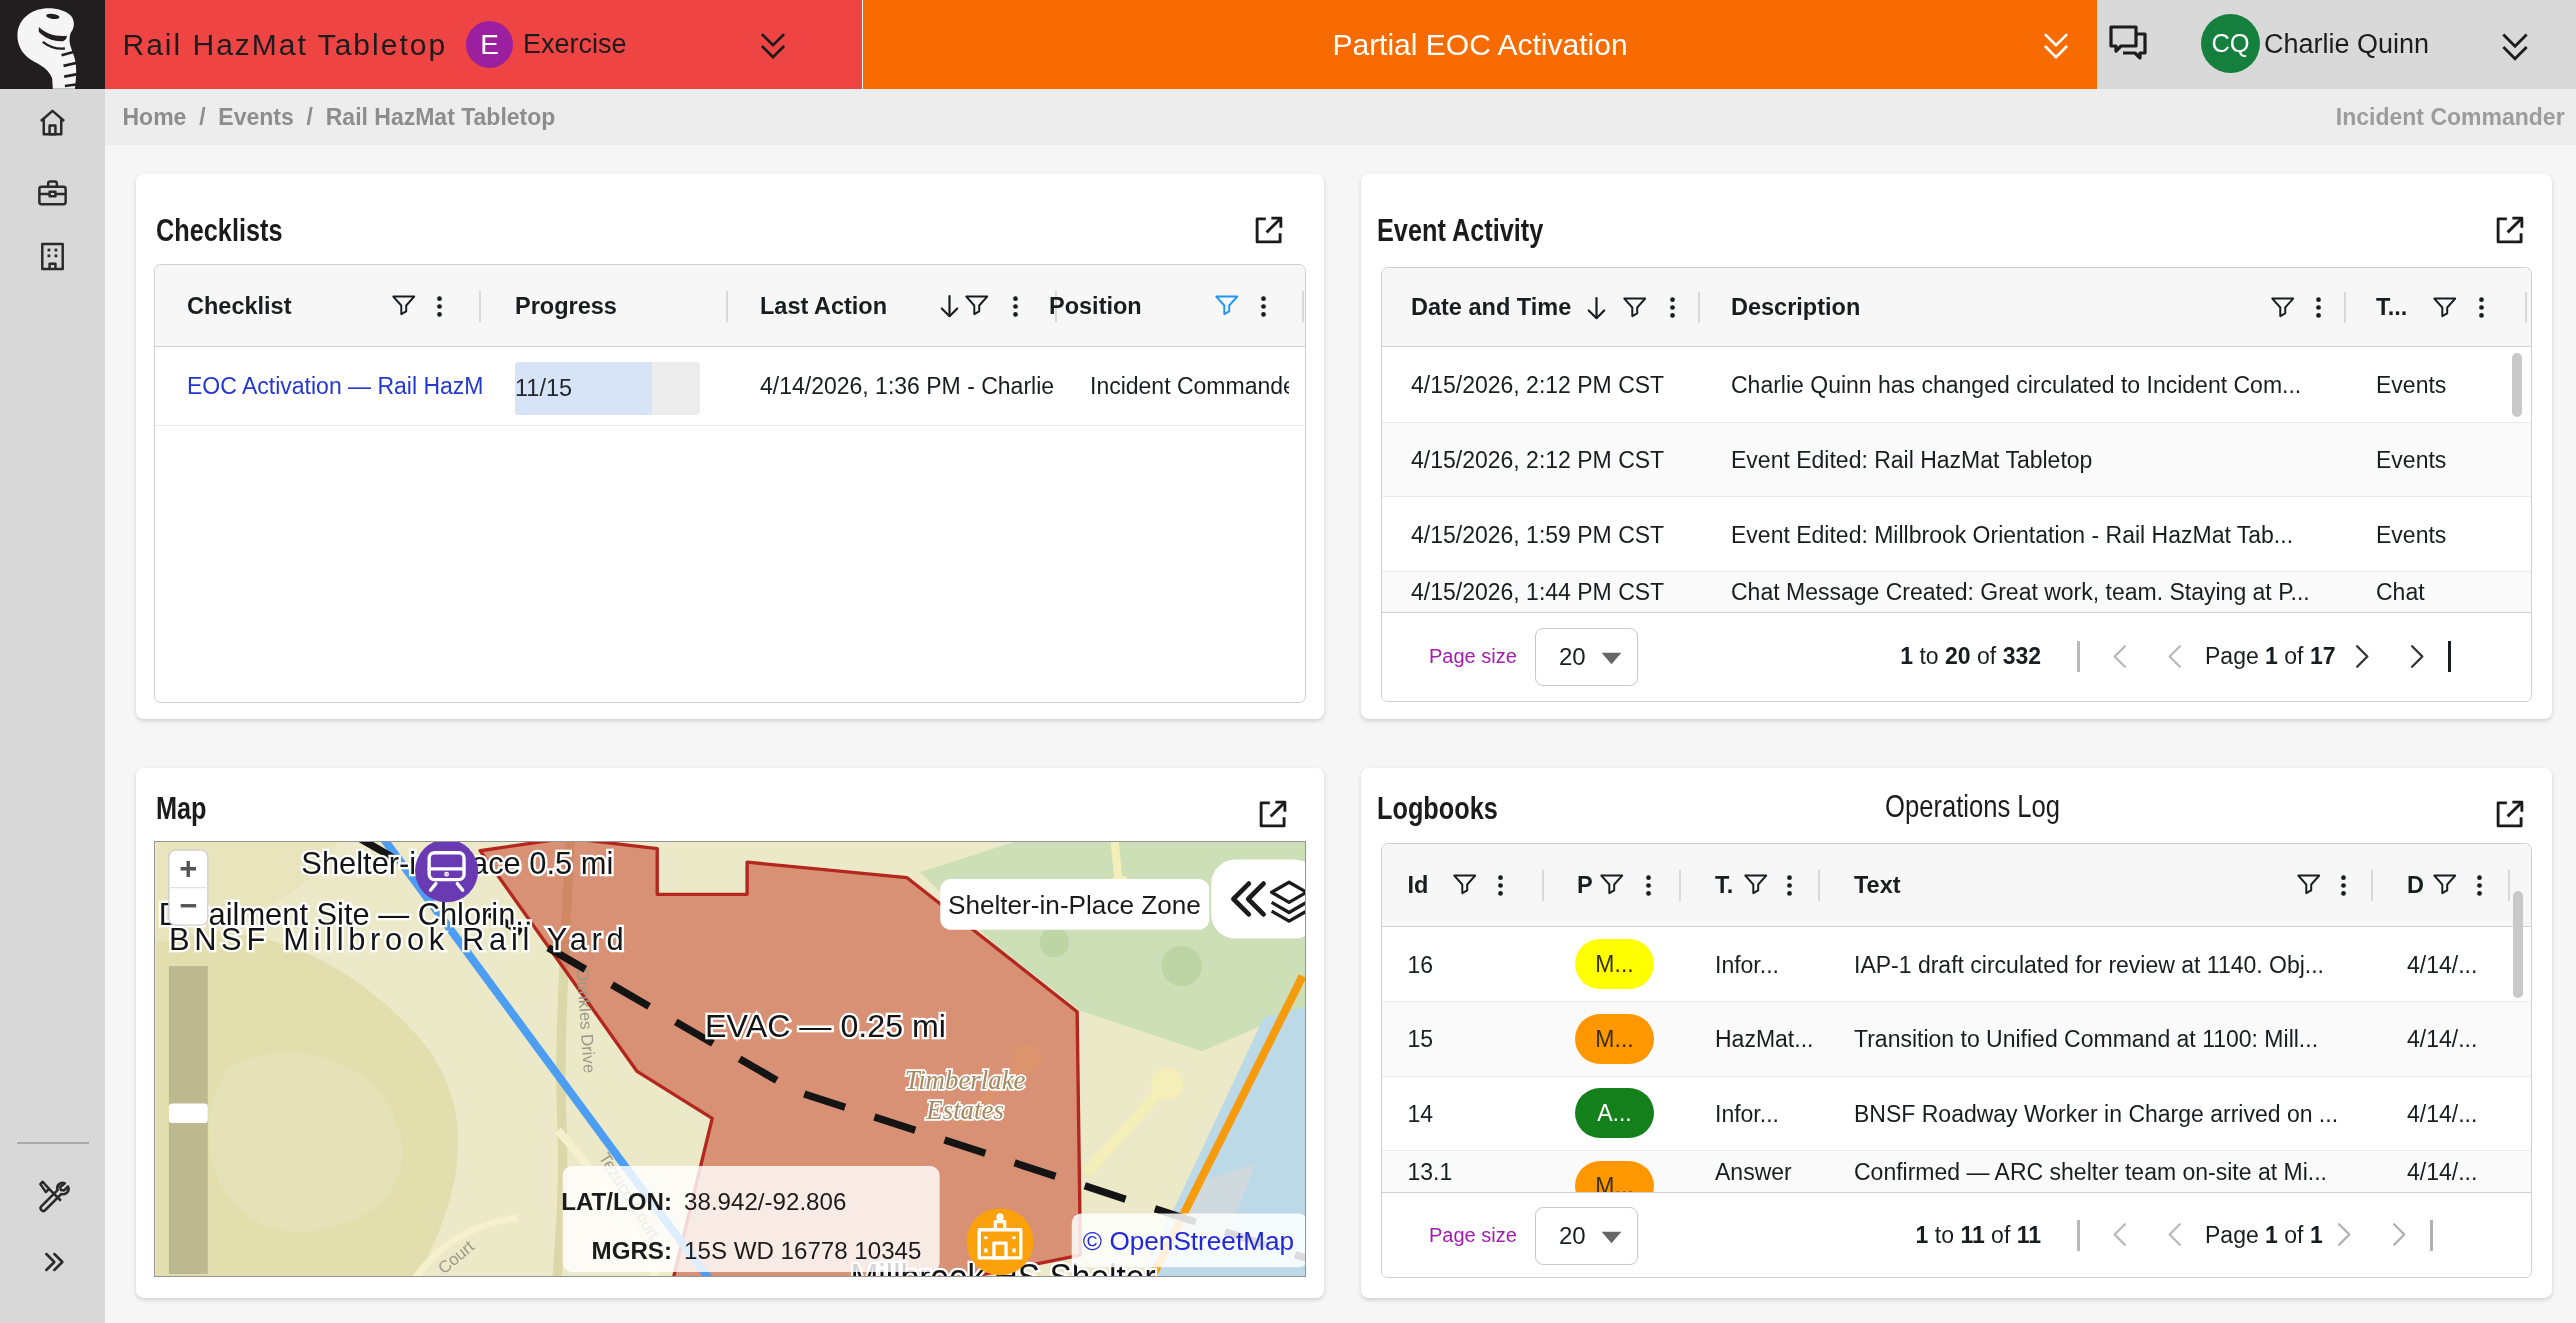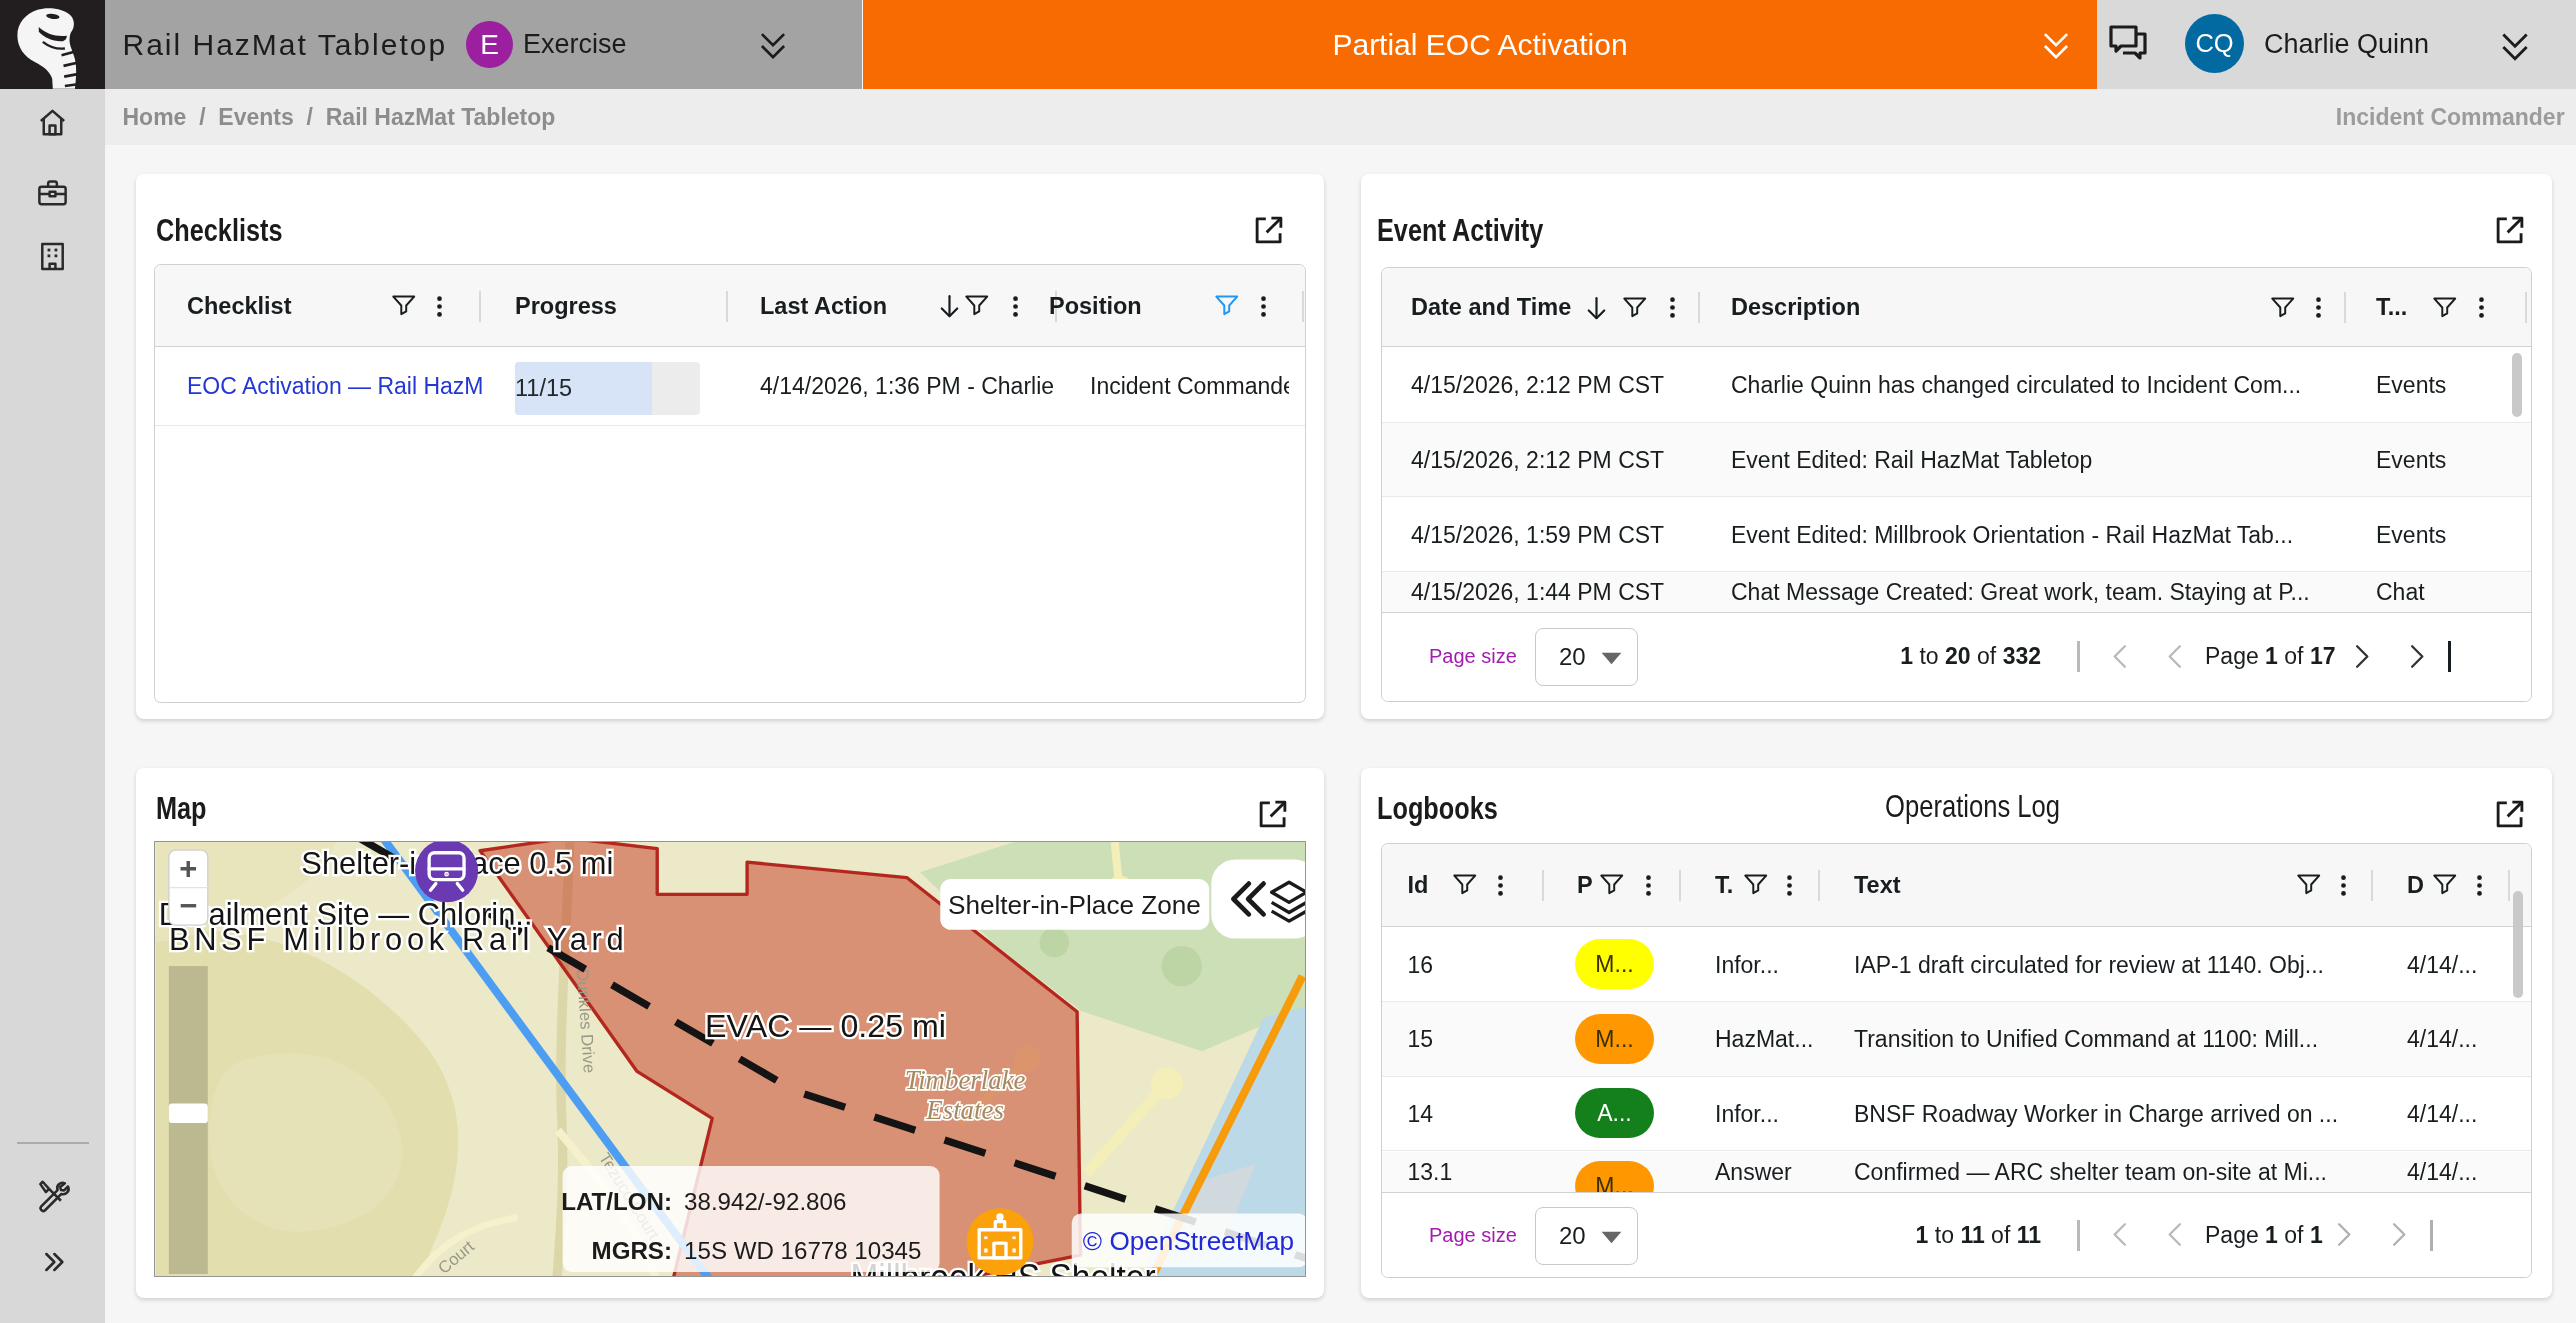--- a/index.html
+++ b/index.html
@@ -68,42 +68,42 @@
 <svg class="abs" style="left:34px;top:1177px" width="38" height="38" viewBox="0 0 24 24" fill="none" stroke="#2a2a2a" stroke-width="1.6" stroke-linejoin="round">
     <path d="M5.5 3 L4 4.5 7.5 9.5 9.5 7.5 Z"></path>
     <path d="M9.5 7.5 L17 15"></path>
     <path d="M19.5 4 a3.4 3.4 0 0 0 -4.6 4.3 L4.6 18.6 a1.7 1.7 0 0 0 2.4 2.4 L17.3 10.7 A3.4 3.4 0 0 0 21.5 6 L19 8.5 17 8.2 16.6 6.3 Z"></path>
   </svg>
 <svg class="abs" style="left:37px;top:1246px" width="32" height="32" viewBox="0 0 24 24" fill="none" stroke="#2a2a2a" stroke-width="1.9" stroke-linecap="round" stroke-linejoin="round">
     <path d="M7 6 l6 6 -6 6"></path>
     <path d="M13 6 l6 6 -6 6"></path>
   </svg>
 
-<div class="abs" id="tbleft" style="left:105px;top:0;width:757px;height:89px;background:#a3a3a3">
+<div class="abs" id="tbleft" style="left:105px;top:0;width:757px;height:89px;background:#ef4444">
   <div class="abs" style="left:17.5px;top:0;height:89px;line-height:89px;font-size:30px;letter-spacing:2px;color:#1c1c1c;white-space:nowrap">Rail HazMat Tabletop</div>
   <div class="abs" style="left:361px;top:21px;width:47px;height:47px;border-radius:50%;background:#9c1f9f;color:#fff;text-align:center;line-height:47px;font-size:28px;font-weight:300">E</div>
   <div class="abs" style="left:418px;top:0;height:89px;line-height:89px;font-size:27px;color:#1c1c1c">Exercise</div>
   <svg class="abs" style="left:649px;top:27px" width="38" height="38" viewBox="0 0 24 24" fill="none" stroke="#1b1b1b" stroke-width="1.7">
       <path d="M5 4.5 l7 7 7-7"></path>
       <path d="M5 12 l7 7 7-7"></path>
     </svg>
 </div>
 <div class="abs" id="tborange" style="left:863px;top:0;width:1234px;height:89px;background:#f76b01">
   <div class="abs" style="left:0;right:0;top:0;height:89px;line-height:89px;text-align:center;font-size:30px;color:#fff">Partial EOC Activation</div>
   <svg class="abs" style="left:1174px;top:27px" width="38" height="38" viewBox="0 0 24 24" fill="none" stroke="#fff" stroke-width="1.7">
       <path d="M5 4.5 l7 7 7-7"></path>
       <path d="M5 12 l7 7 7-7"></path>
     </svg>
 </div>
 <div class="abs" id="tbright" style="left:2097px;top:0;width:479px;height:89px;background:#d9d9d9">
   <svg class="abs" style="left:6.7px;top:20px" width="48" height="48" viewBox="0 0 24 24" fill="none" stroke="#1c1c1c" stroke-width="1.6" stroke-linejoin="round">
       <path d="M3.5 3.5 H16 V13 H8.5 L6 15.5 V13 H3.5 Z"></path>
       <path d="M16 7 H20.5 V16.5 H18 V19 L15.5 16.5 H9.5"></path>
     </svg>
-  <div class="abs" style="left:88px;top:14px;width:59px;height:59px;border-radius:50%;background:#0369a1;color:#fff;text-align:center;line-height:59px;font-size:25.5px">CQ</div>
+  <div class="abs" style="left:104px;top:14px;width:59px;height:59px;border-radius:50%;background:#15803d;color:#fff;text-align:center;line-height:59px;font-size:25.5px">CQ</div>
   <div class="abs" style="left:167px;top:0;height:89px;line-height:89px;font-size:27px;color:#1c1c1c">Charlie Quinn</div>
   <svg class="abs" style="left:398px;top:27px" width="40" height="40" viewBox="0 0 24 24" fill="none" stroke="#1b1b1b" stroke-width="1.7">
       <path d="M5 4.5 l7 7 7-7"></path>
       <path d="M5 12 l7 7 7-7"></path>
     </svg>
 </div>
 
 <div class="abs" id="crumb" style="left:105px;top:89px;width:2471px;height:56px;background:#ededed">
   <div class="abs" style="left:17.5px;top:0;height:56px;line-height:56px;font-size:23px;font-weight:bold;color:#8d8d8d;white-space:nowrap">Home&nbsp;&nbsp;/&nbsp;&nbsp;Events&nbsp;&nbsp;/&nbsp;&nbsp;Rail HazMat Tabletop</div>
   <div class="abs" style="right:11.4px;top:0;height:56px;line-height:56px;font-size:23px;font-weight:bold;color:#9c9c9c">Incident Commander</div>

